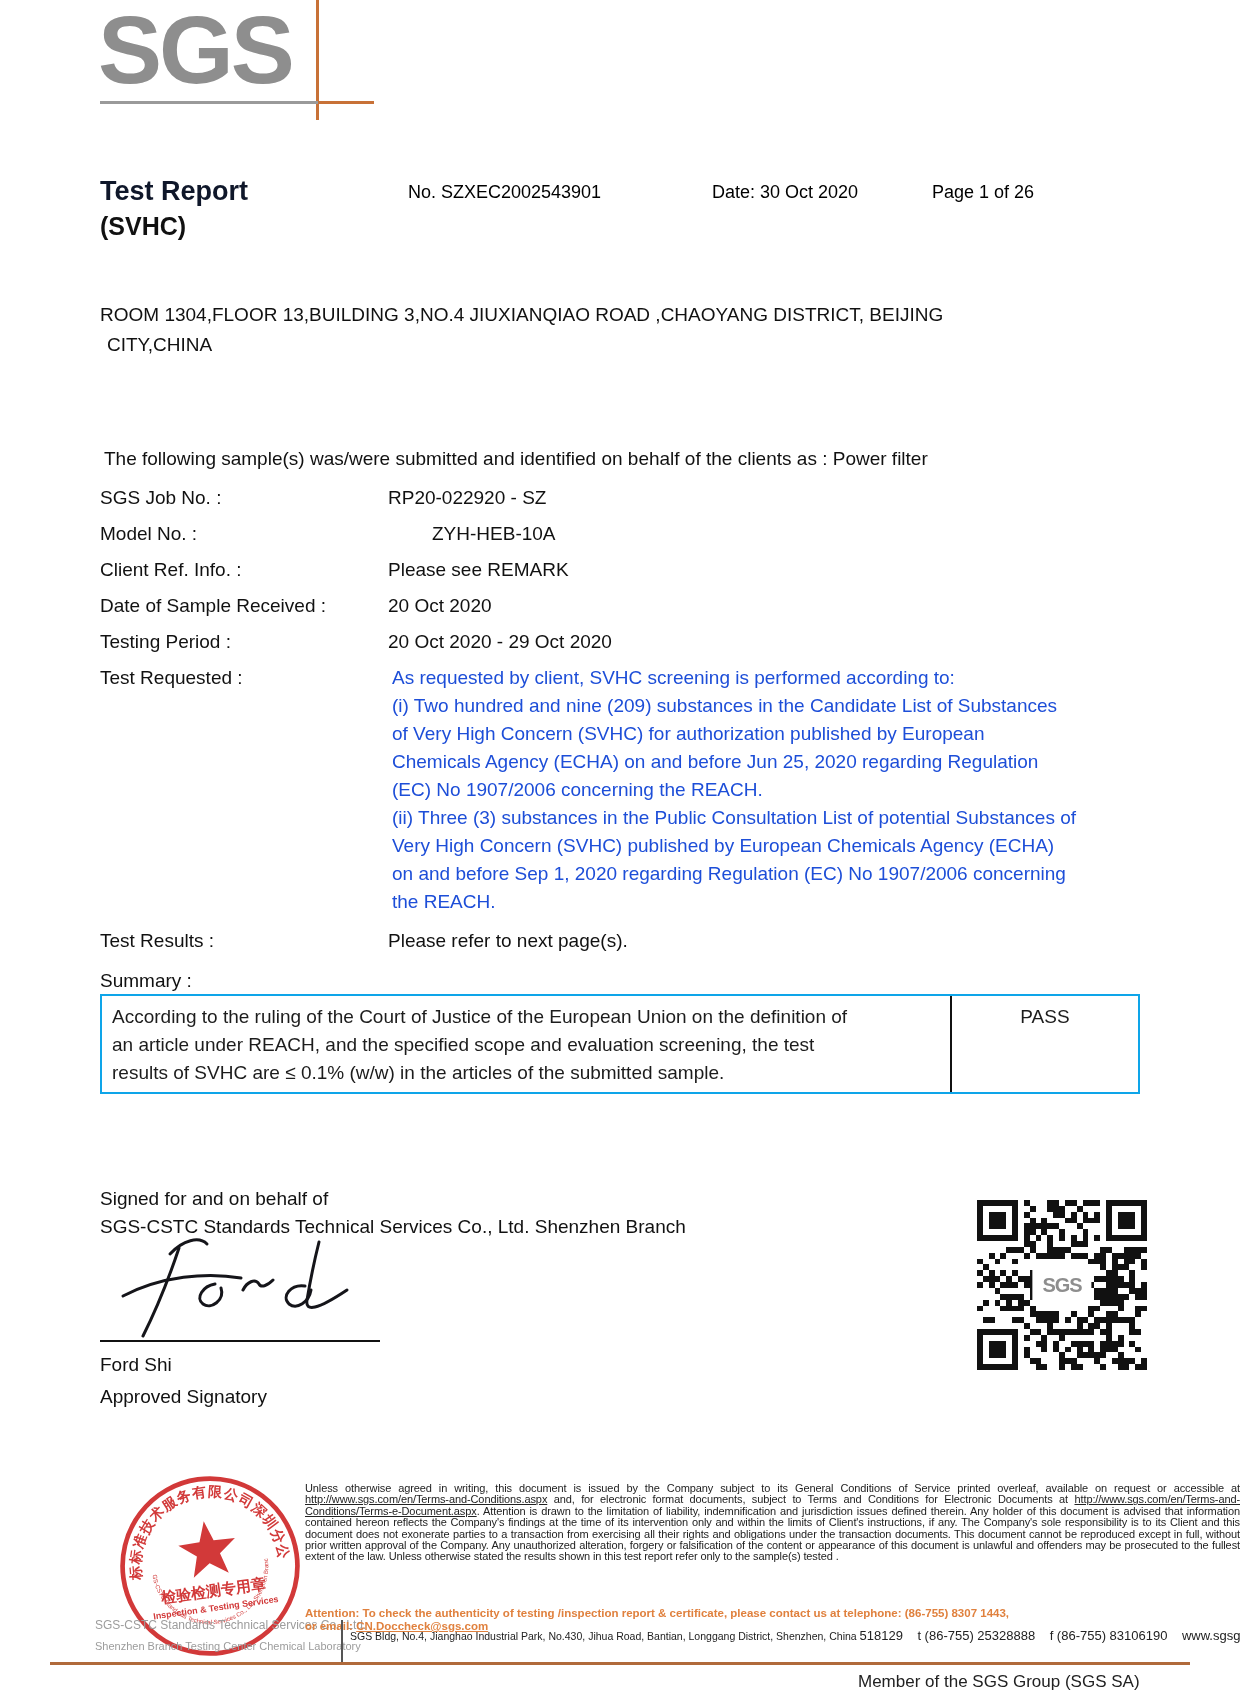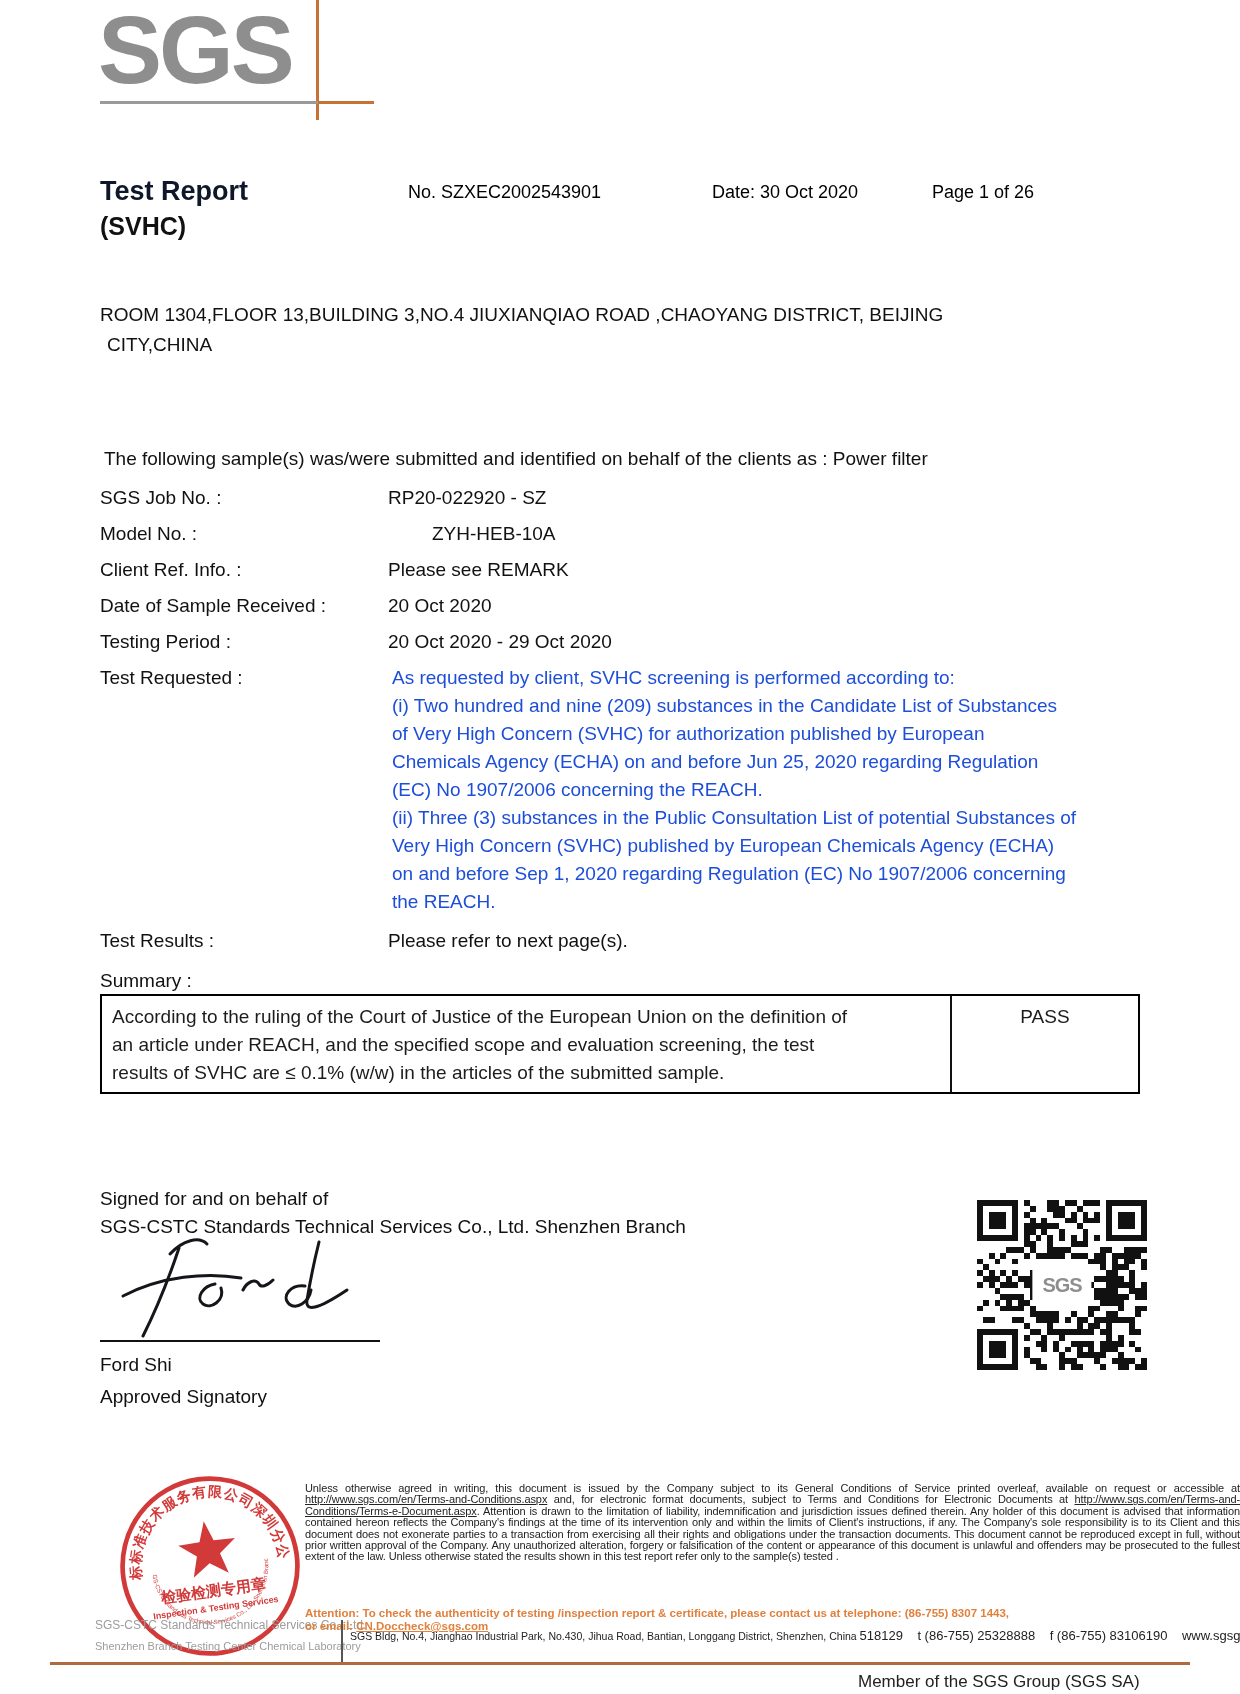--- a/index.html
+++ b/index.html
@@ -16,21 +16,21 @@
   
   .doc-title{font-size:27px;font-weight:bold;color:#0f172a;}
   .doc-subtitle{font-size:25px;font-weight:bold;color:#111;text-align:center;}
   .hdr-meta{font-size:18px;color:#000000;}
   
   .body-line{font-size:19px;color:#111;}
   .kv-label{font-size:19px;color:#111;}
   .kv-value{font-size:19px;color:#111;}
   .para{font-size:19px;line-height:28px;white-space:pre-line;color:#1d4ed8;}
   
-  .summary-box{display:flex;border:2px solid #000000;width:1040px;height:100px;box-sizing:border-box;}
+  .summary-box{display:flex;border:2px solid #0ea5e9;width:1040px;height:100px;box-sizing:border-box;}
   .summary-text{flex:1;padding:7px 10px;font-size:19px;line-height:28px;white-space:pre-line;}
   .summary-verdict{width:186px;border-left:2px solid #111;text-align:center;padding-top:10px;font-size:19px;}
   
   .sig-line{width:280px;height:2px;background:#111;}
   .sig-svg path{stroke:#15151a;stroke-width:3;fill:none;stroke-linecap:round;}
   
   .qr{width:170px;height:170px;}
   .qr-modules{position:absolute;inset:0;}
   .qr-label{
     position:absolute;left:50%;top:50%;transform:translate(-50%,-50%);

